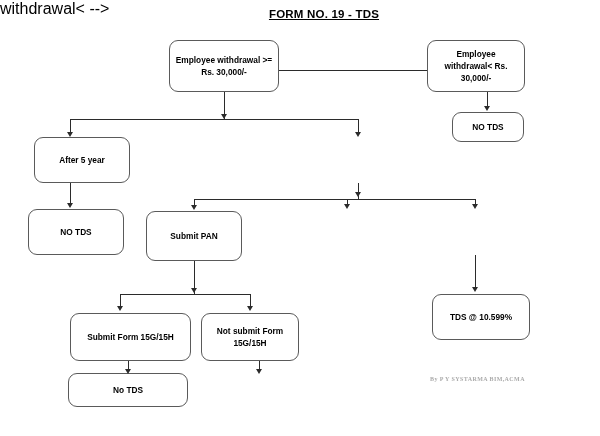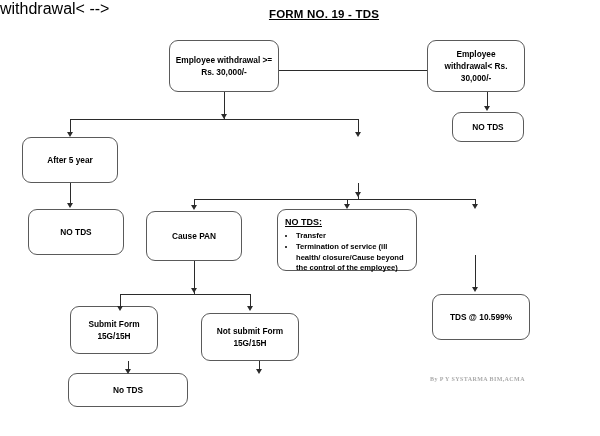--- a/index.html
+++ b/index.html
@@ -113,49 +113,42 @@
 
   <div class="node" style="left:427px; top:40px; width:98px; height:52px;">
     <span>Employee withdrawal&lt; Rs. 30,000/-</span>
   </div>
 
   <div class="node" style="left:452px; top:112px; width:72px; height:30px;">
     <span>NO TDS</span>
   </div>
 
   
-  <div class="node" style="left:22px; top:137px; width:96px; height:46px;">
+  <div class="node" style="left:34px; top:137px; width:96px; height:46px;">
     <span>After 5 year</span>
   </div>
 
 
   
   <div class="node" style="left:28px; top:209px; width:96px; height:46px;">
     <span>NO TDS</span>
   </div>
 
   <div class="node" style="left:146px; top:211px; width:96px; height:50px;">
-    <span>Cause PAN</span>
-  </div>
-
-  <div class="node list" style="left:277px; top:209px; width:140px; height:62px;">
-    <span class="hdr">NO TDS:</span>
-    <ul>
-      <li>Transfer</li>
-      <li>Termination of service (ill health/ closure/Cause beyond the control of the employee)</li>
-    </ul>
-  </div>
+    <span>Submit PAN</span>
+  </div>
+
 
 
   
   <div class="node" style="left:432px; top:294px; width:98px; height:46px;">
     <span>TDS @ 10.599%</span>
   </div>
 
-  <div class="node" style="left:70px; top:306px; width:88px; height:48px;">
+  <div class="node" style="left:70px; top:313px; width:121px; height:48px;">
     <span>Submit Form 15G/15H</span>
   </div>
 
   <div class="node" style="left:201px; top:313px; width:98px; height:48px;">
     <span>Not submit Form 15G/15H</span>
   </div>
 
   
   <div class="node" style="left:68px; top:373px; width:120px; height:34px;">
     <span>No TDS</span>

